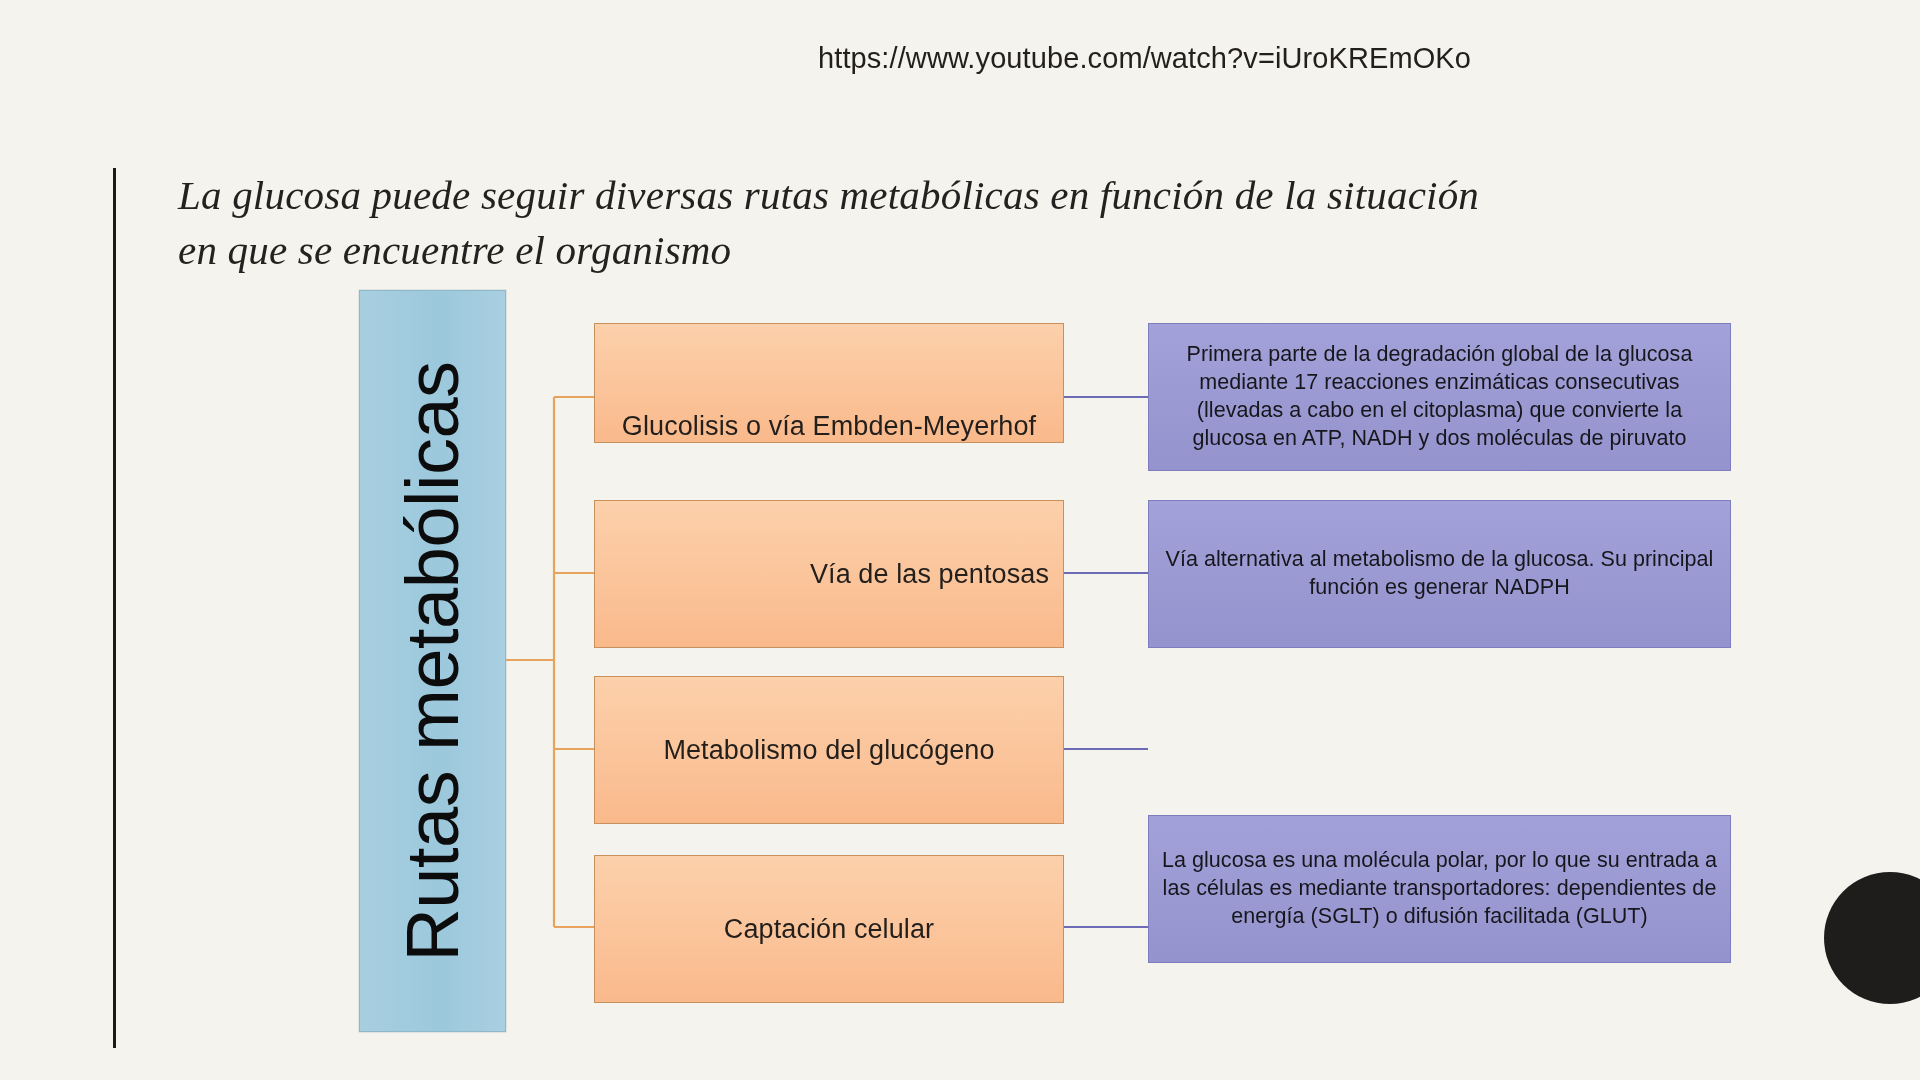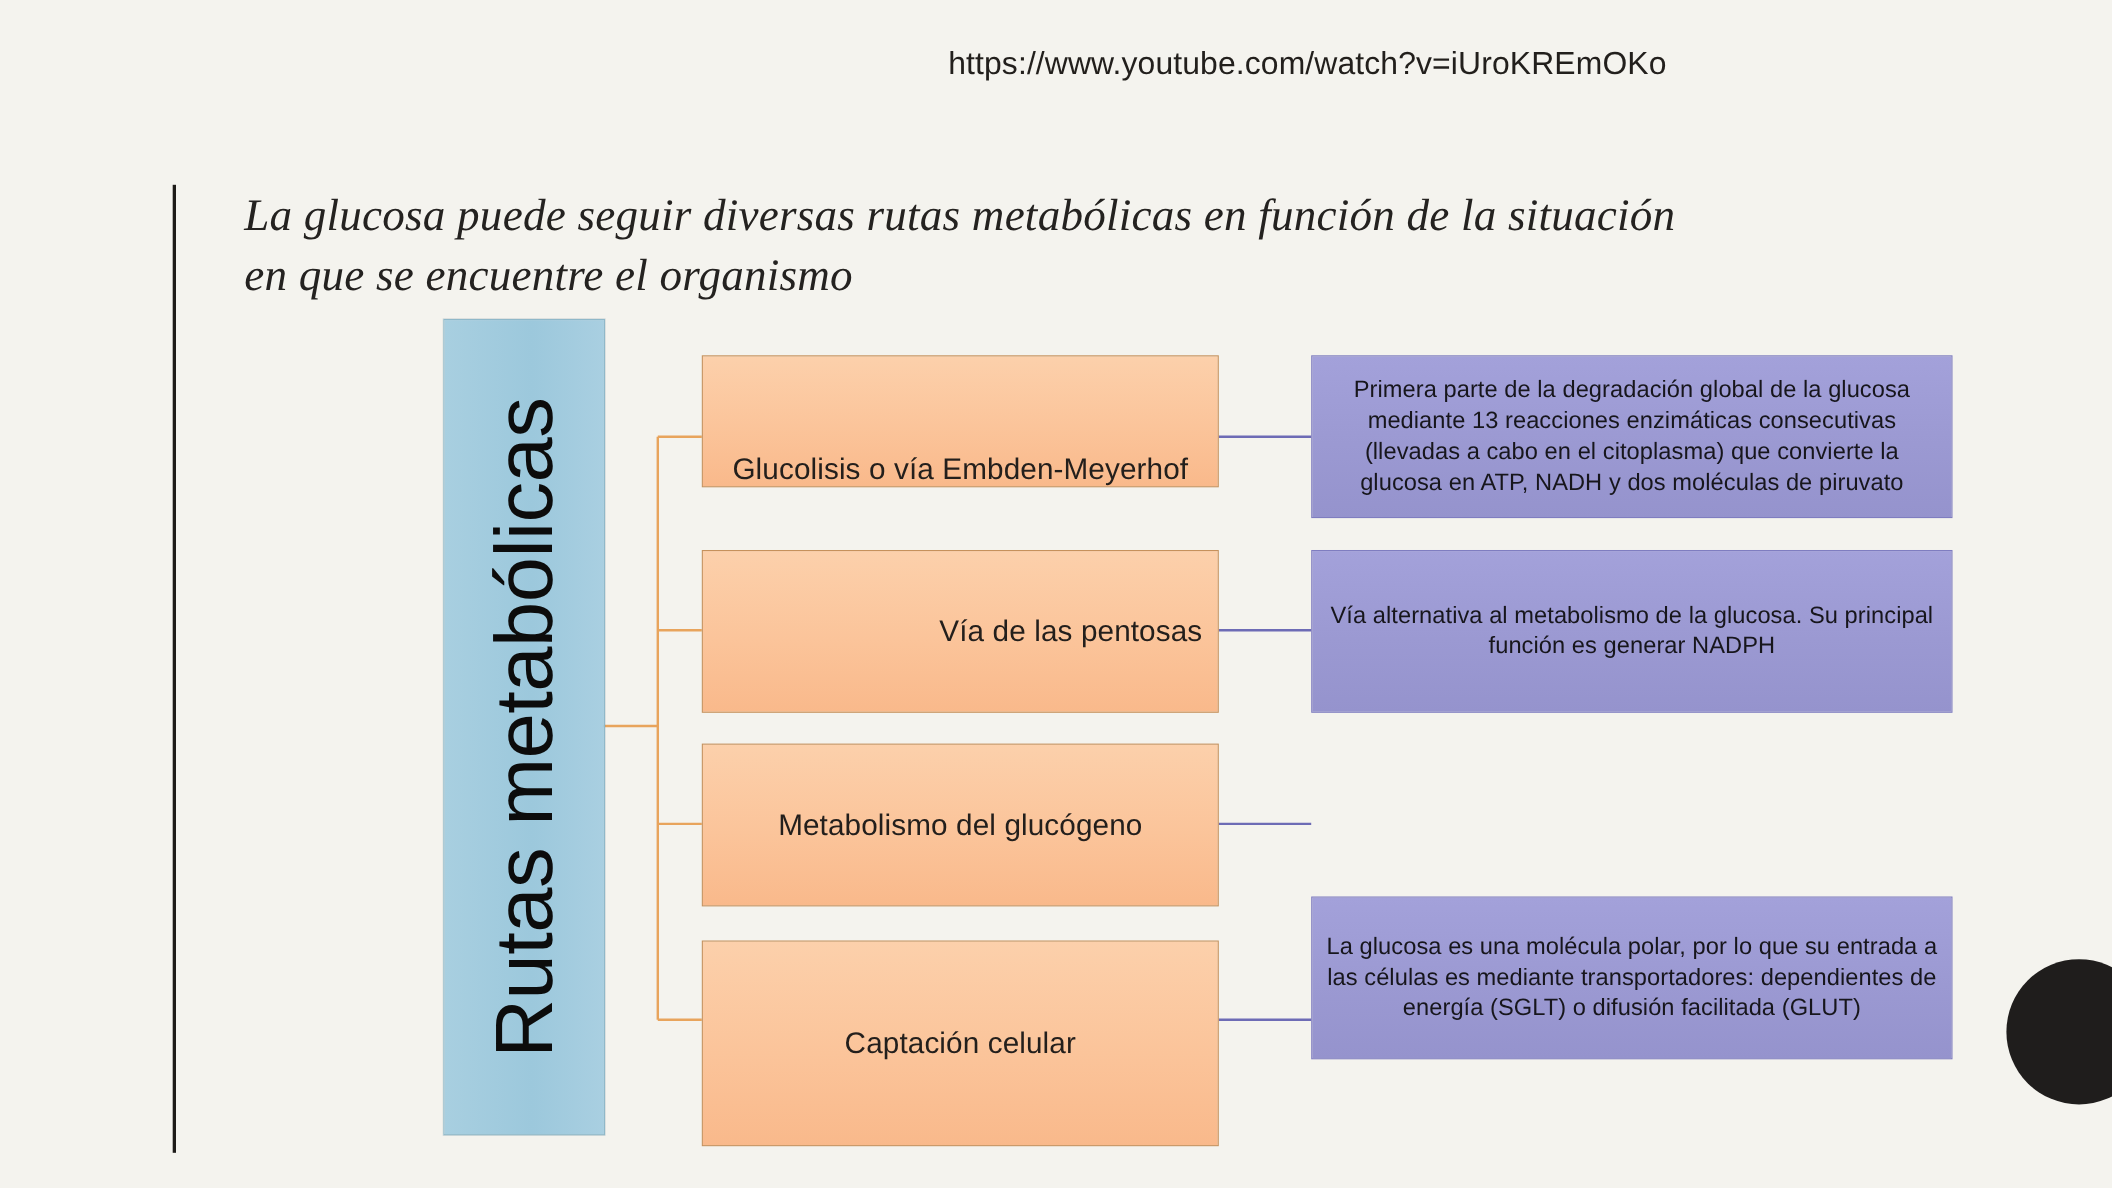--- a/index.html
+++ b/index.html
@@ -3,21 +3,21 @@
 <meta charset="utf-8">
 <style>
   html,body{margin:0;padding:0;}
   body{
     width:1920px;height:1080px;
     background:#f4f3ee;
     font-family:"Liberation Sans",sans-serif;
     overflow:hidden;
     position:relative;
   }
-  #slide{position:absolute;inset:0;margin-left:44px;}
+  #slide{position:absolute;inset:0;}
 
   
   .url{
     position:absolute;
     left:818px; top:42px;
     font-size:29px;
     letter-spacing:0.1px;
     color:#221f1c;
     white-space:nowrap;
     font-family:"Liberation Sans",sans-serif;
@@ -154,26 +154,26 @@
 
     <div class="mid-box" style="top:323px;height:120px;align-items:flex-end;">
       <span class="mid-label">Glucolisis o vía Embden-Meyerhof</span>
     </div>
     <div class="mid-box" style="top:500px;height:148px;justify-content:flex-end;">
       <span class="mid-label">Vía de las pentosas</span>
     </div>
     <div class="mid-box" style="top:676px;height:148px;">
       <span class="mid-label">Metabolismo del glucógeno</span>
     </div>
-    <div class="mid-box" style="top:855px;height:187px;">
+    <div class="mid-box" style="top:855px;height:148px;">
       <span class="mid-label">Captación celular</span>
     </div>
 
     <div class="leaf-box" style="top:323px;height:148px;">
-      <span class="leaf-label">Primera parte de la degradación global de la glucosa mediante 13 reacciones enzimáticas consecutivas (llevadas a cabo en el citoplasma) que convierte la glucosa en ATP, NADH y dos moléculas de piruvato</span>
+      <span class="leaf-label">Primera parte de la degradación global de la glucosa mediante 17 reacciones enzimáticas consecutivas (llevadas a cabo en el citoplasma) que convierte la glucosa en ATP, NADH y dos moléculas de piruvato</span>
     </div>
     <div class="leaf-box" style="top:500px;height:148px;">
       <span class="leaf-label">Vía alternativa al metabolismo de la glucosa. Su principal función es generar NADPH</span>
     </div>
     <div class="leaf-box" style="top:815px;height:148px;">
       <span class="leaf-label">La glucosa es una molécula polar, por lo que su entrada a las células es mediante transportadores: dependientes de energía (SGLT) o difusión facilitada (GLUT)</span>
     </div>
 
   </div>
 

